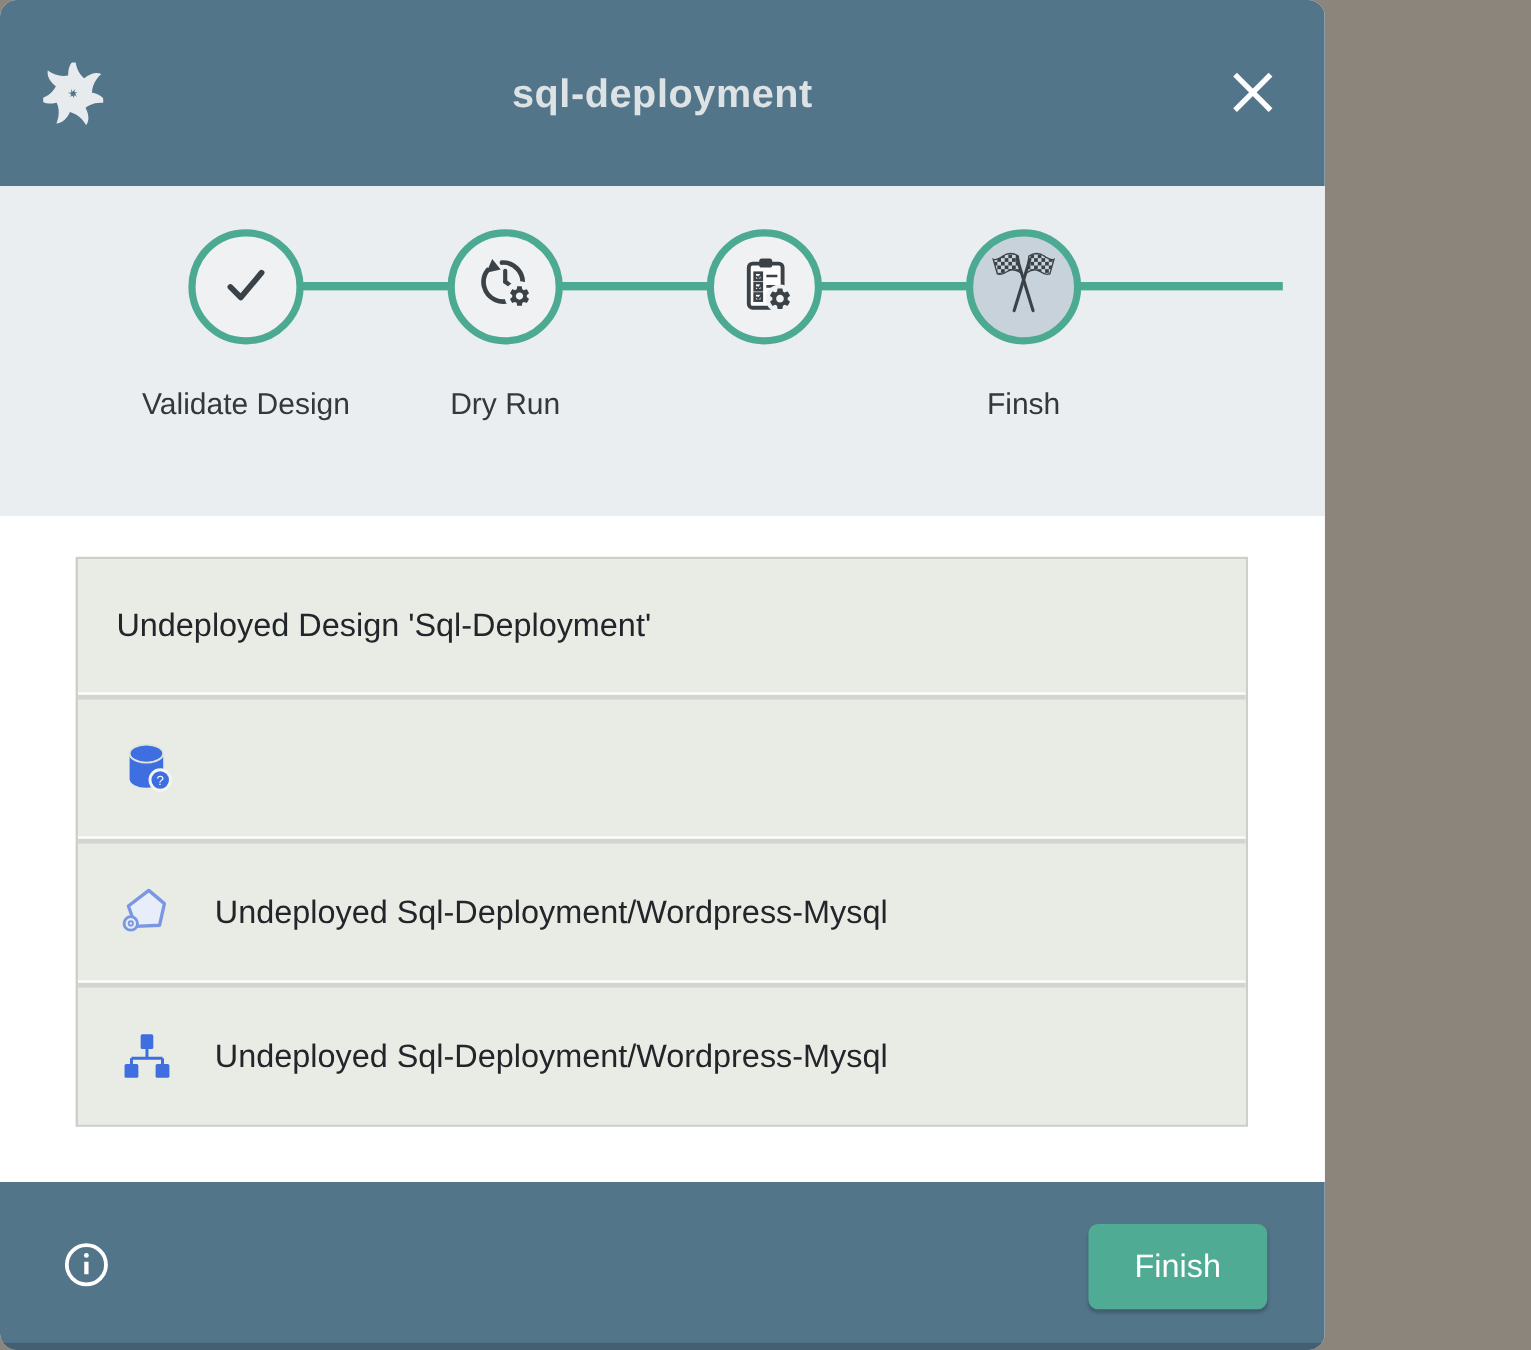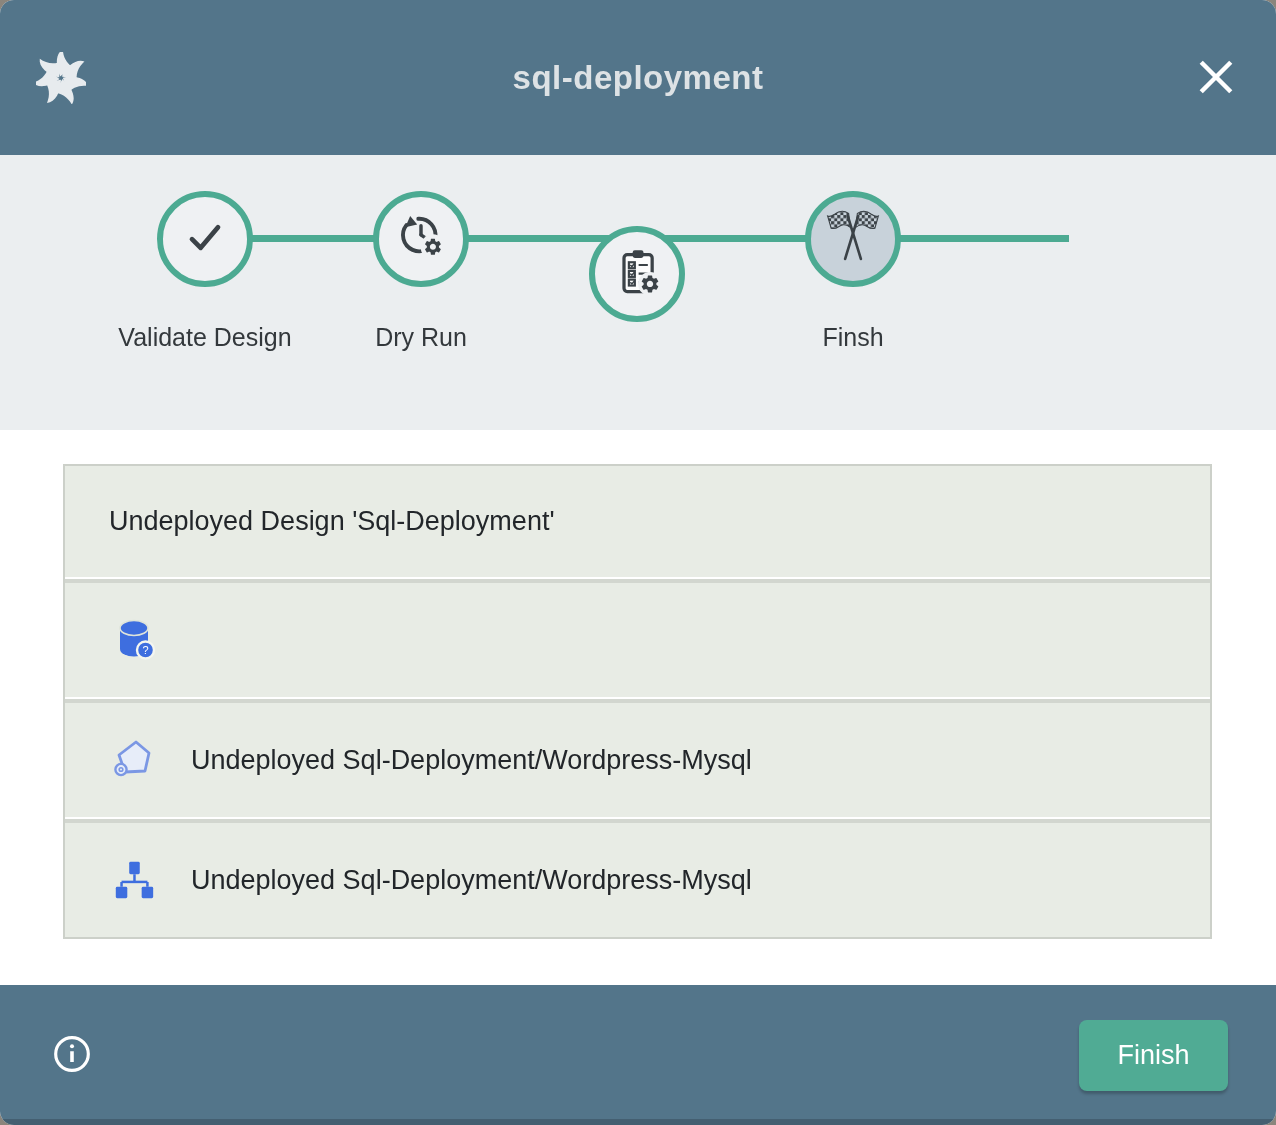--- a/index.html
+++ b/index.html
@@ -18,21 +18,21 @@
     --blue-light:#7b97e4;
   }
   *{margin:0;padding:0;box-sizing:border-box;}
   html,body{width:1276px;height:1125px;}
   body{
     background:#8b857c;
     font-family:"Liberation Sans","DejaVu Sans",sans-serif;
     overflow:hidden;
   }
   .dialog{
-    width:1276px;height:1125px;
+    width:1104px;height:1125px;
     border-radius:14px;
     overflow:hidden;
     display:flex;flex-direction:column;
     background:#fff;
   }
   
   .hdr{
     height:155px;flex:0 0 155px;
     background:var(--slate);
     position:relative;
@@ -52,21 +52,21 @@
   .stepper{
     height:275px;flex:0 0 275px;
     background:var(--stepper-bg);
     position:relative;
   }
   .connector{
     position:absolute;left:205px;top:80px;width:864px;height:7px;
     background:var(--teal);
   }
   .steps{
-    display:flex;padding-left:97px;padding-top:36px;position:relative;align-items:center;
+    display:flex;padding-left:97px;padding-top:36px;position:relative;
   }
   .step{width:216px;display:flex;flex-direction:column;align-items:center;}
   .step-circle{
     width:96px;height:96px;border-radius:50%;
     border:6px solid var(--teal);
     background:var(--circle-bg);
     display:flex;align-items:center;justify-content:center;
     position:relative;z-index:1;
   }
   .step.active .step-circle{background:var(--circle-active-bg);}
@@ -77,21 +77,21 @@
   
   .content{flex:1;background:#fff;}
   .list{
     margin:34px 64px 0 63px;
     border:2px solid var(--list-border);
     background:#fff;
   }
   .row{
     background:var(--list-bg);
     display:flex;align-items:center;
-    padding-left:44px;
+    padding-left:32px;
     font-size:27px;color:var(--text-dark);
   }
   .row.first{height:111px;}
   .row.iconrow{height:118px;border-top:4px solid var(--list-sep);margin-top:2px;}
   .row .row-icon{width:50px;display:flex;align-items:center;justify-content:center;}
   .row .row-text{margin-left:32px;}
   
   .ftr{
     height:140px;flex:0 0 140px;
     background:var(--slate);

